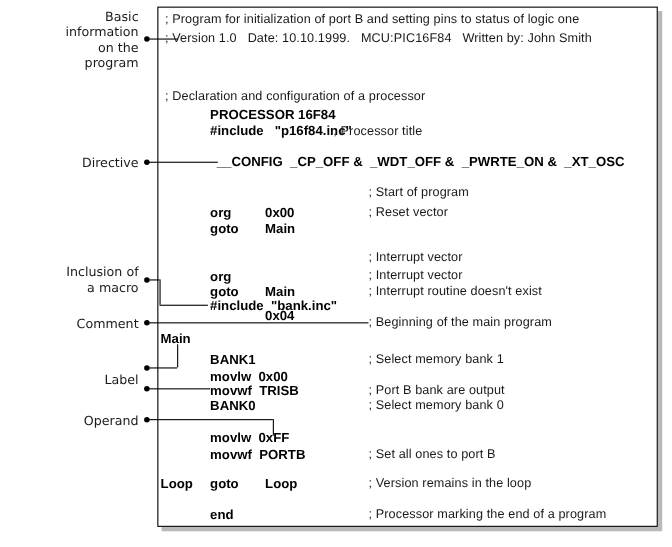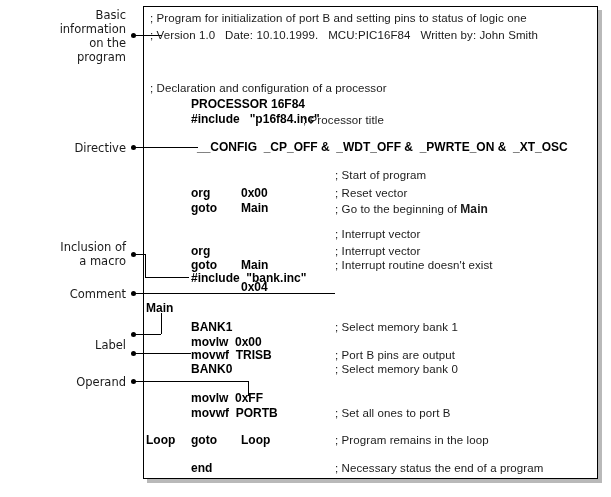--- a/index.html
+++ b/index.html
@@ -154,45 +154,45 @@
   <div class="code cmt" style="left:303px; top:114px;">; Processor title</div>
 
   <div class="code bold" style="left:197px; top:140px;">__CONFIG  _CP_OFF &amp;  _WDT_OFF &amp;  _PWRTE_ON &amp;  _XT_OSC</div>
 
   <div class="code cmt" style="left:335px; top:169px;">; Start of program</div>
   <div class="code bold" style="left:191px; top:186px;">org</div>
   <div class="code bold" style="left:241px; top:186px;">0x00</div>
   <div class="code cmt" style="left:335px; top:187px;">; Reset vector</div>
   <div class="code bold" style="left:191px; top:201px;">goto</div>
   <div class="code bold" style="left:241px; top:201px;">Main</div>
-  <div class="code cmt" style="left:335px; top:202px;"><span>; Go to the beginning of </span><span class="inlinebold">Main</span></div>
 
   <div class="code cmt" style="left:335px; top:228px;">; Interrupt vector</div>
   <div class="code bold" style="left:191px; top:244px;">org</div>
   <div class="code bold" style="left:241px; top:244px;margin-top:36px;">0x04</div>
   <div class="code cmt" style="left:335px; top:245px;">; Interrupt vector</div>
   <div class="code bold" style="left:191px; top:258px;">goto</div>
   <div class="code bold" style="left:241px; top:258px;">Main</div>
   <div class="code cmt" style="left:335px; top:259px;">; Interrupt routine doesn't exist</div>
   <div class="code bold" style="left:191px; top:271px;">#include  "bank.inc"</div>
 
+  <div class="code cmt" style="left:335px; top:287px;">; Beginning of the main program</div>
   <div class="code bold" style="left:146px; top:301px;">Main</div>
   <div class="code bold" style="left:191px; top:320px;">BANK1</div>
   <div class="code cmt" style="left:335px; top:321px;">; Select memory bank 1</div>
   <div class="code bold" style="left:191px; top:335px;">movlw  0x00</div>
   <div class="code bold" style="left:191px; top:348px;">movwf  TRISB</div>
-  <div class="code cmt" style="left:335px; top:349px;">; Port B pins are output</div>
+  <div class="code cmt" style="left:335px; top:349px;">; Port B bank are output</div>
   <div class="code bold" style="left:191px; top:362px;">BANK0</div>
   <div class="code cmt" style="left:335px; top:363px;">; Select memory bank 0</div>
 
   <div class="code bold" style="left:191px; top:391px;">movlw  0xFF</div>
   <div class="code bold" style="left:191px; top:406px;">movwf  PORTB</div>
   <div class="code cmt" style="left:335px; top:407px;">; Set all ones to port B</div>
 
   <div class="code bold" style="left:146px; top:433px;">Loop</div>
   <div class="code bold" style="left:191px; top:433px;">goto</div>
   <div class="code bold" style="left:241px; top:433px;">Loop</div>
-  <div class="code cmt" style="left:335px; top:434px;">; Program remains in the loop</div>
+  <div class="code cmt" style="left:335px; top:434px;">; Version remains in the loop</div>
 
   <div class="code bold" style="left:191px; top:461px;">end</div>
-  <div class="code cmt" style="left:335px; top:462px;">; Necessary status the end of a program</div>
+  <div class="code cmt" style="left:335px; top:462px;">; Processor marking the end of a program</div>
 
 </div>
 
 </body></html>

